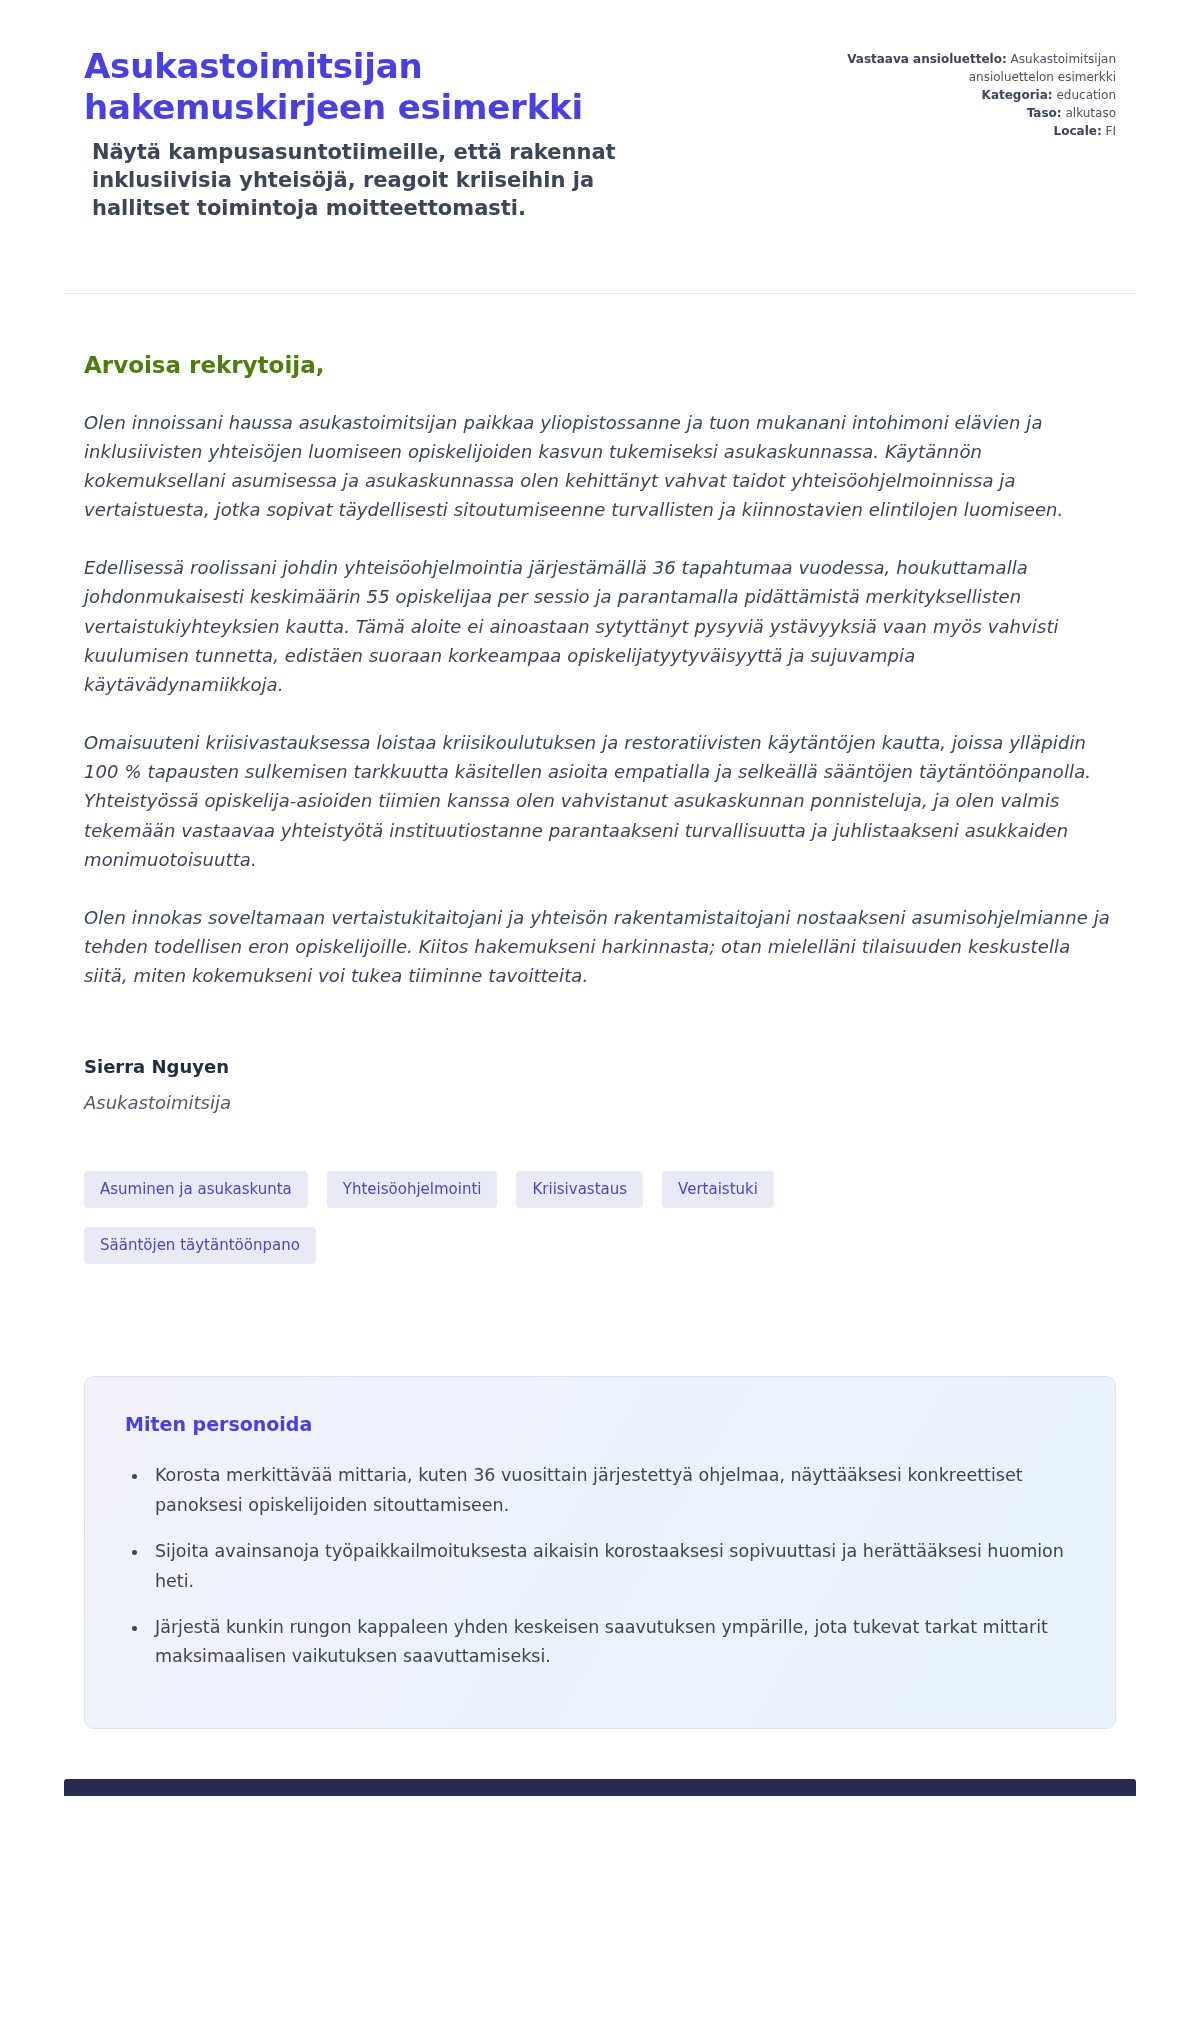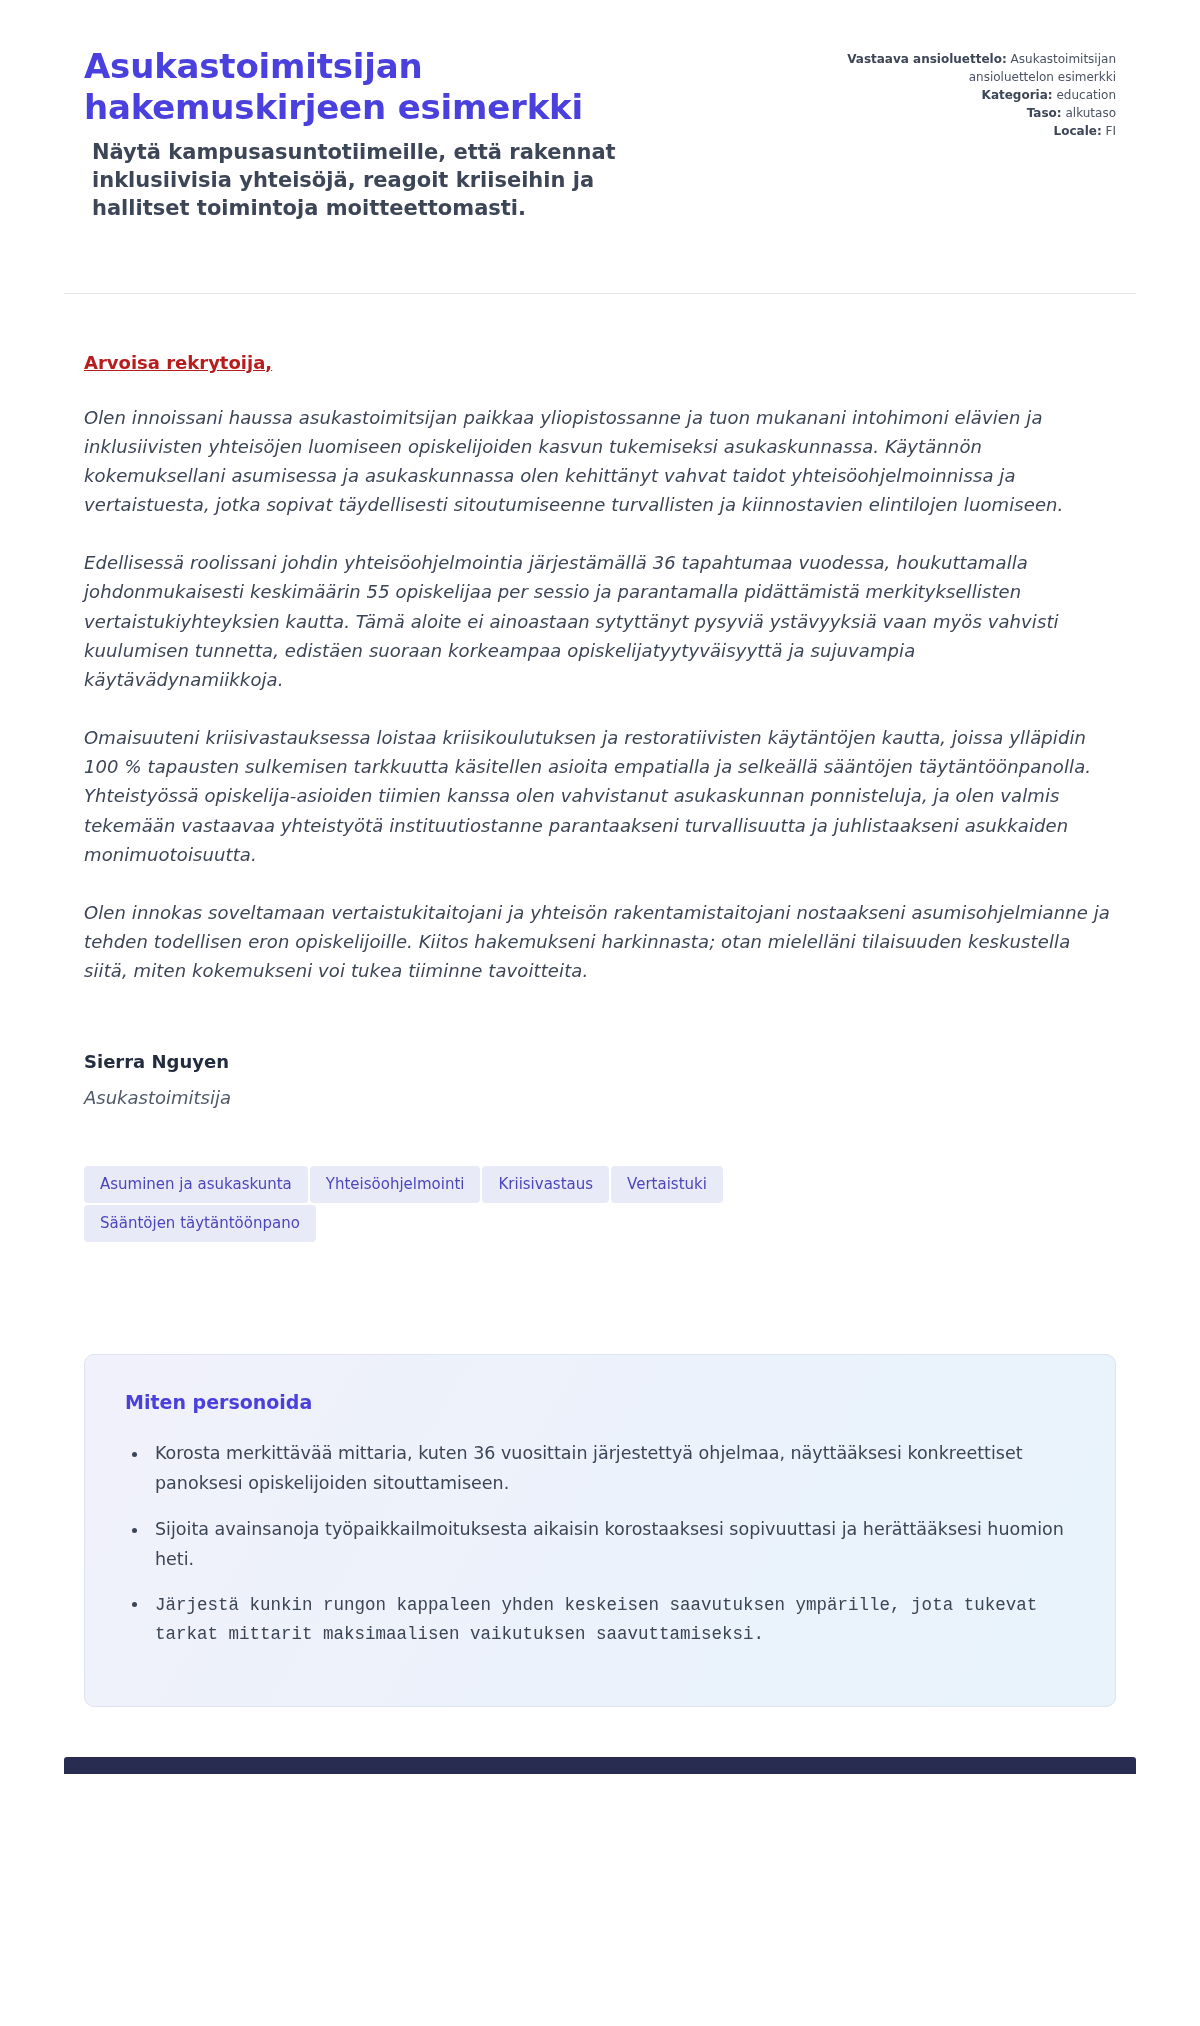--- a/index.html
+++ b/index.html
@@ -54,24 +54,23 @@
 
   .divider {
     border: none;
     border-top: 1px solid #e3e6ea;
     margin: 0 0 58px 0;
   }
 
   
   .greeting {
     margin: 0 0 30px 0;
-    font-size: 18px;
-    font-weight: bold;
-    color: #b91c1c;
-    text-decoration: underline;
+    font-size: 23px;
+    font-weight: bold;
+    color: #4d7c0f;
   }
   .para {
     margin: 0 0 29px 0;
     font-size: 18px;
     line-height: 1.62;
     color: #3c4555;
     letter-spacing: 0.1px;
     font-style: italic;
   }
   .sig-name {
@@ -85,21 +84,21 @@
     font-size: 18px;
     color: #4e5868;
     font-style: italic;
   }
 
   
   .tags {
     margin-top: 58px;
     display: flex;
     flex-wrap: wrap;
-    gap: 2px;
+    gap: 19px;
     max-width: 760px;
   }
   .tag {
     display: inline-block;
     background: #e9eaf8;
     color: #4c46bb;
     font-size: 15px;
     line-height: 1;
     padding: 11px 16px;
     border-radius: 4px;
@@ -124,21 +123,21 @@
     margin: 0;
     padding-left: 24px;
   }
   .tips-list li {
     font-size: 17.5px;
     line-height: 1.68;
     color: #3c4555;
     margin-bottom: 17px;
     padding-left: 6px;
   }
-  .tips-list li:last-child { margin-bottom: 16px; font-family: Liberation Mono, monospace; }
+  .tips-list li:last-child { margin-bottom: 16px; }
   .tips-list li::marker { color: #3c4555; }
 
   
   .footer-bar {
     margin-top: 50px;
     height: 17px;
     background: #272c50;
     border-radius: 3px 3px 0 0;
   }
 </style>

